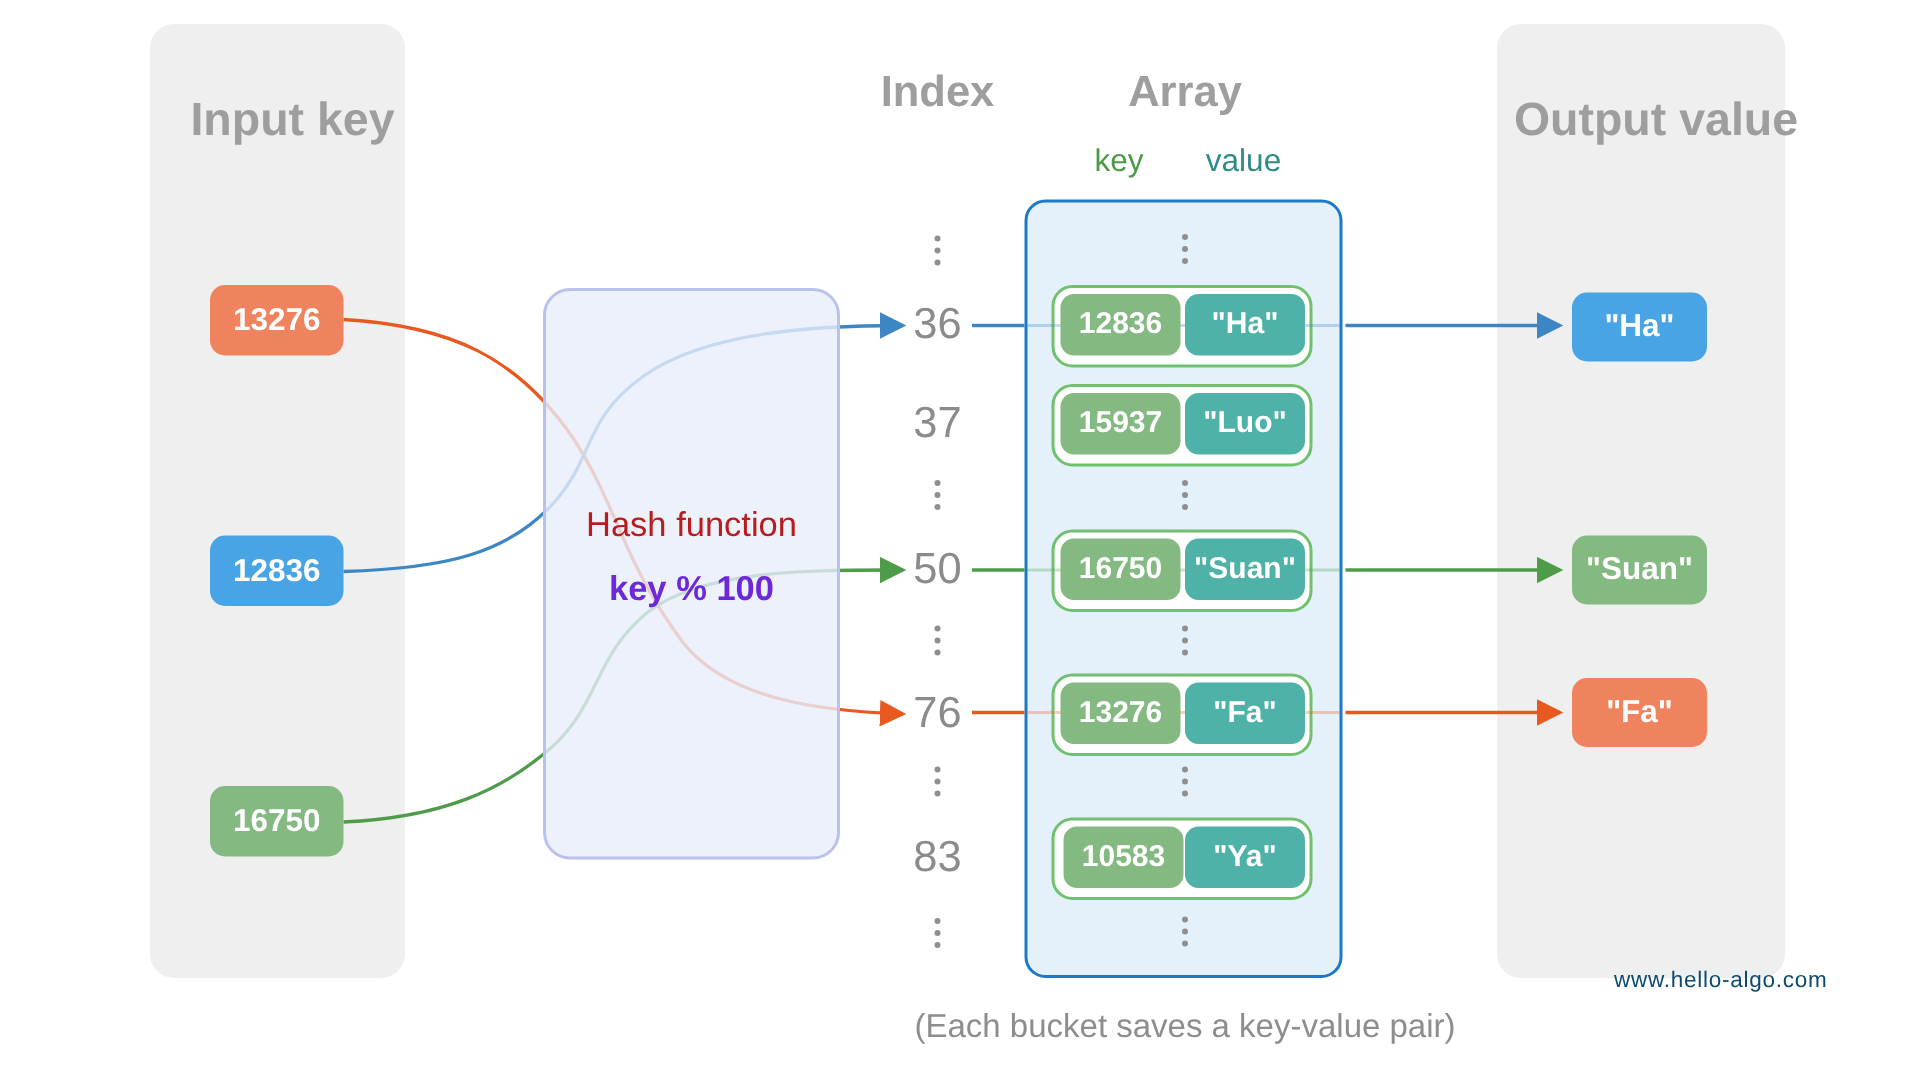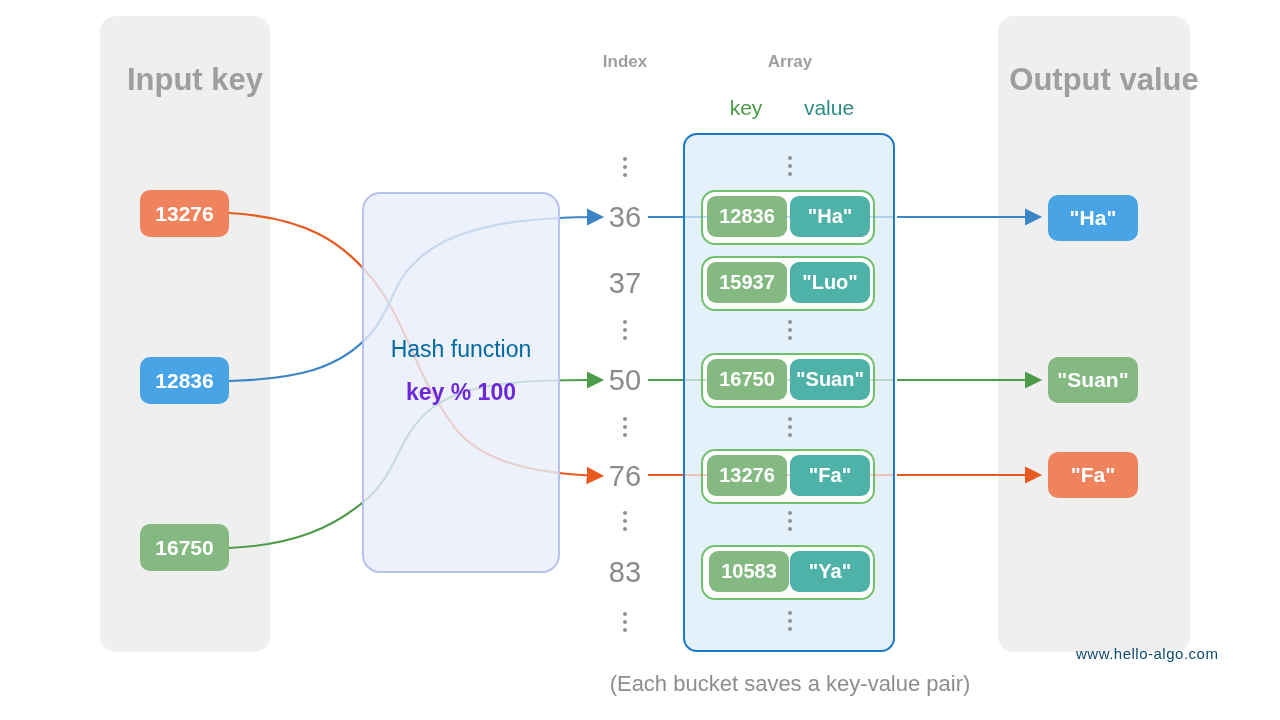--- a/index.html
+++ b/index.html
@@ -17,24 +17,24 @@
   .kbox{position:absolute;z-index:3;display:flex;align-items:center;justify-content:center;
     border-radius:10px;color:#ffffff;font-size:21px;font-weight:600;}
   .c-orange{background:#ee835e;}
   .c-blue{background:#49a4e6;}
   .c-green{background:#84b981;}
   .c-teal{background:#4fb2a8;}
 
   .hash-box{position:absolute;left:362px;top:192px;width:198px;height:381px;
     background:rgba(233,237,251,0.80);border:2px solid #b9c2ee;border-radius:18px;
     z-index:3;box-sizing:border-box;display:flex;flex-direction:column;align-items:center;}
-  .hash-title{margin-top:142px;font-size:23px;color:#0369a1;}
+  .hash-title{margin-top:142px;font-size:23px;color:#b91c1c;}
   .hash-formula{margin-top:16px;font-size:23px;font-weight:bold;color:#6d28d9;}
 
-  .col-header{position:absolute;transform:translate(-50%,-50%);font-size:17px;font-weight:bold;
+  .col-header{position:absolute;transform:translate(-50%,-50%);font-size:29px;font-weight:bold;
     color:#9e9e9e;z-index:3;white-space:nowrap;}
   .kv-label{position:absolute;transform:translate(-50%,-50%);font-size:21px;z-index:3;}
   .lbl-key{color:#4a9b47;}
   .lbl-value{color:#2f8b85;}
 
   .idx{position:absolute;transform:translate(-50%,-50%);font-size:29px;color:#8b8b8b;z-index:3;}
 
   .vdots{position:absolute;transform:translate(-50%,-50%);display:flex;flex-direction:column;
     gap:4px;align-items:center;z-index:3;}
   .vdots .dot{width:4px;height:4px;border-radius:50%;background:#8f8f8f;}

